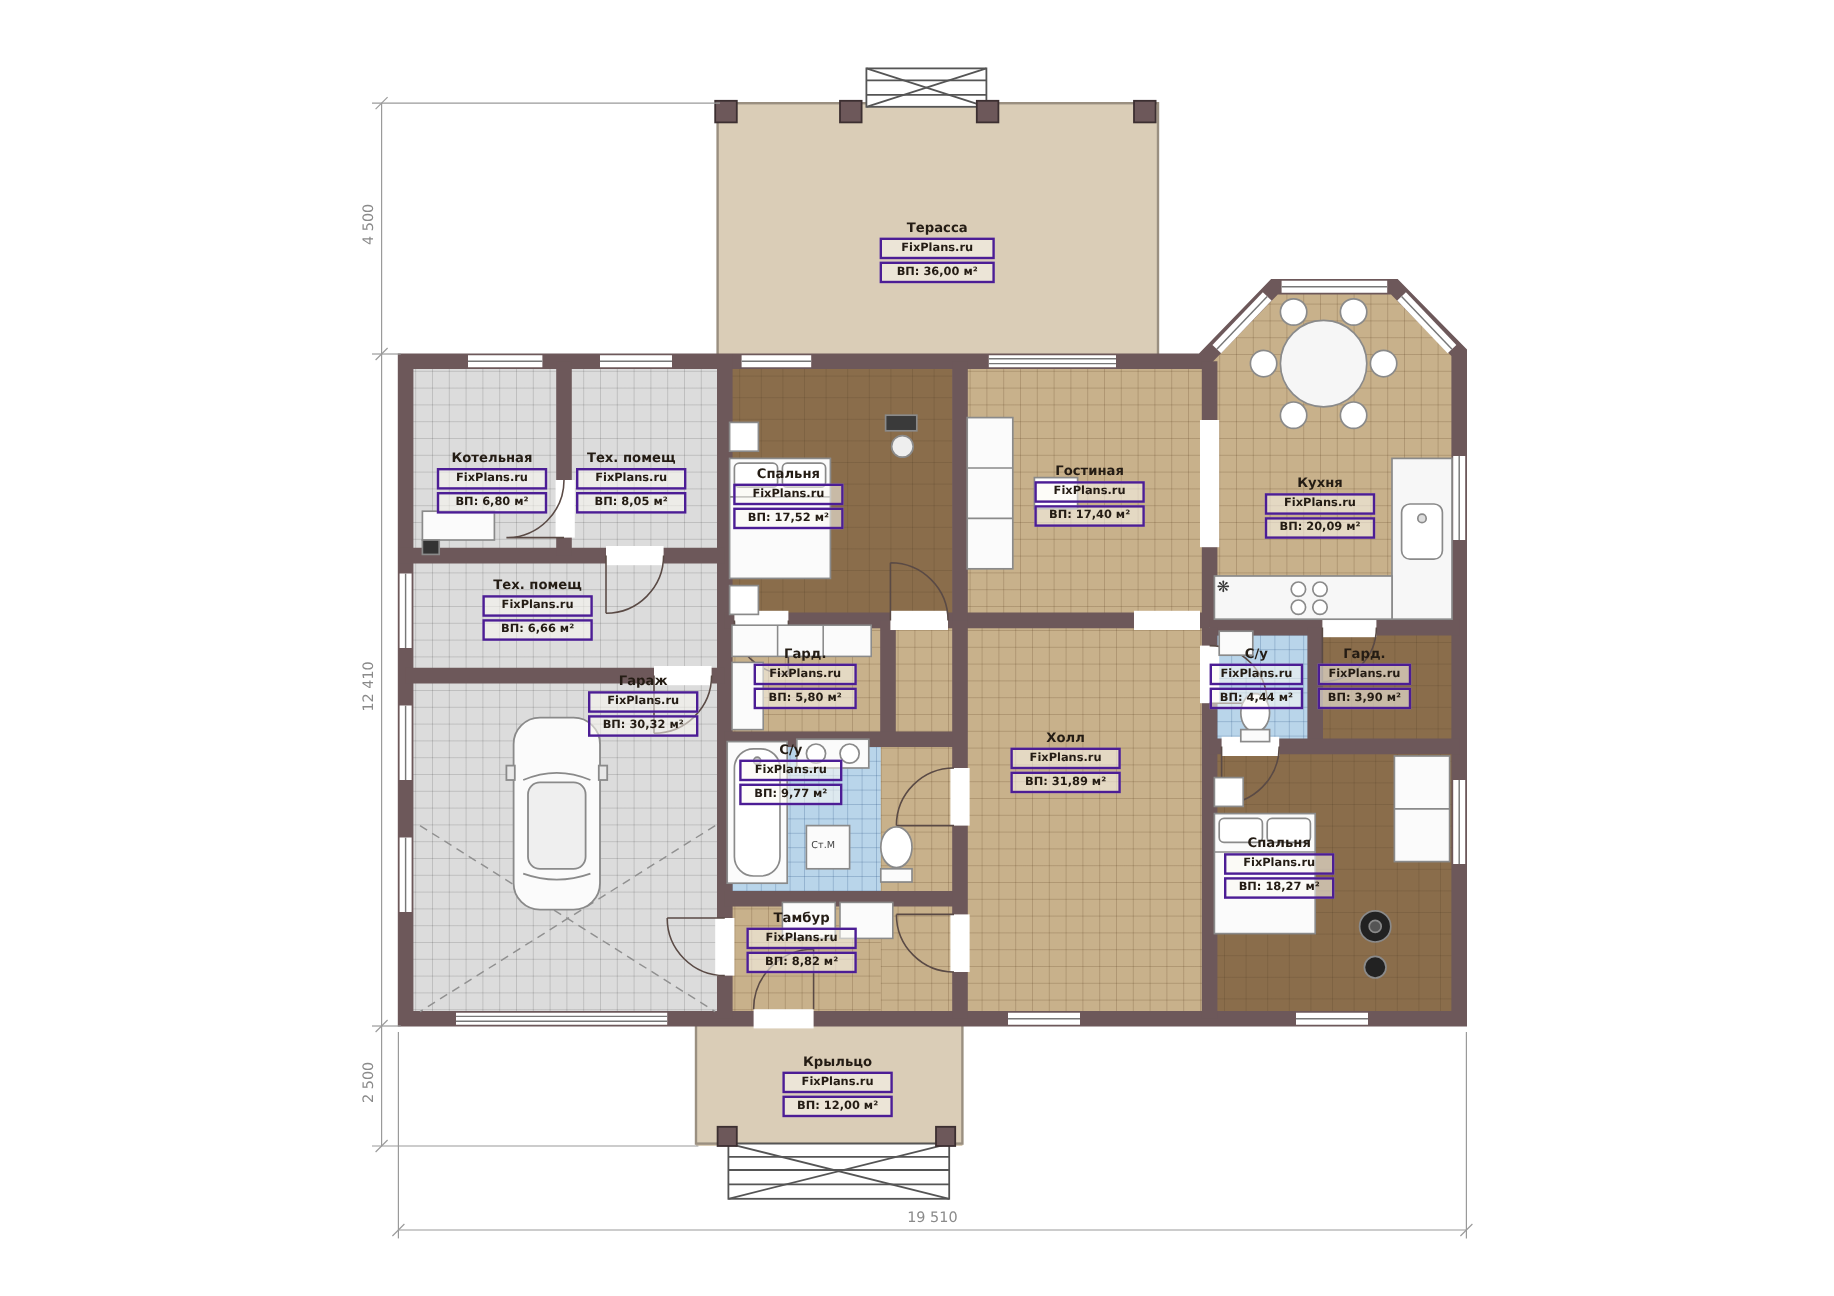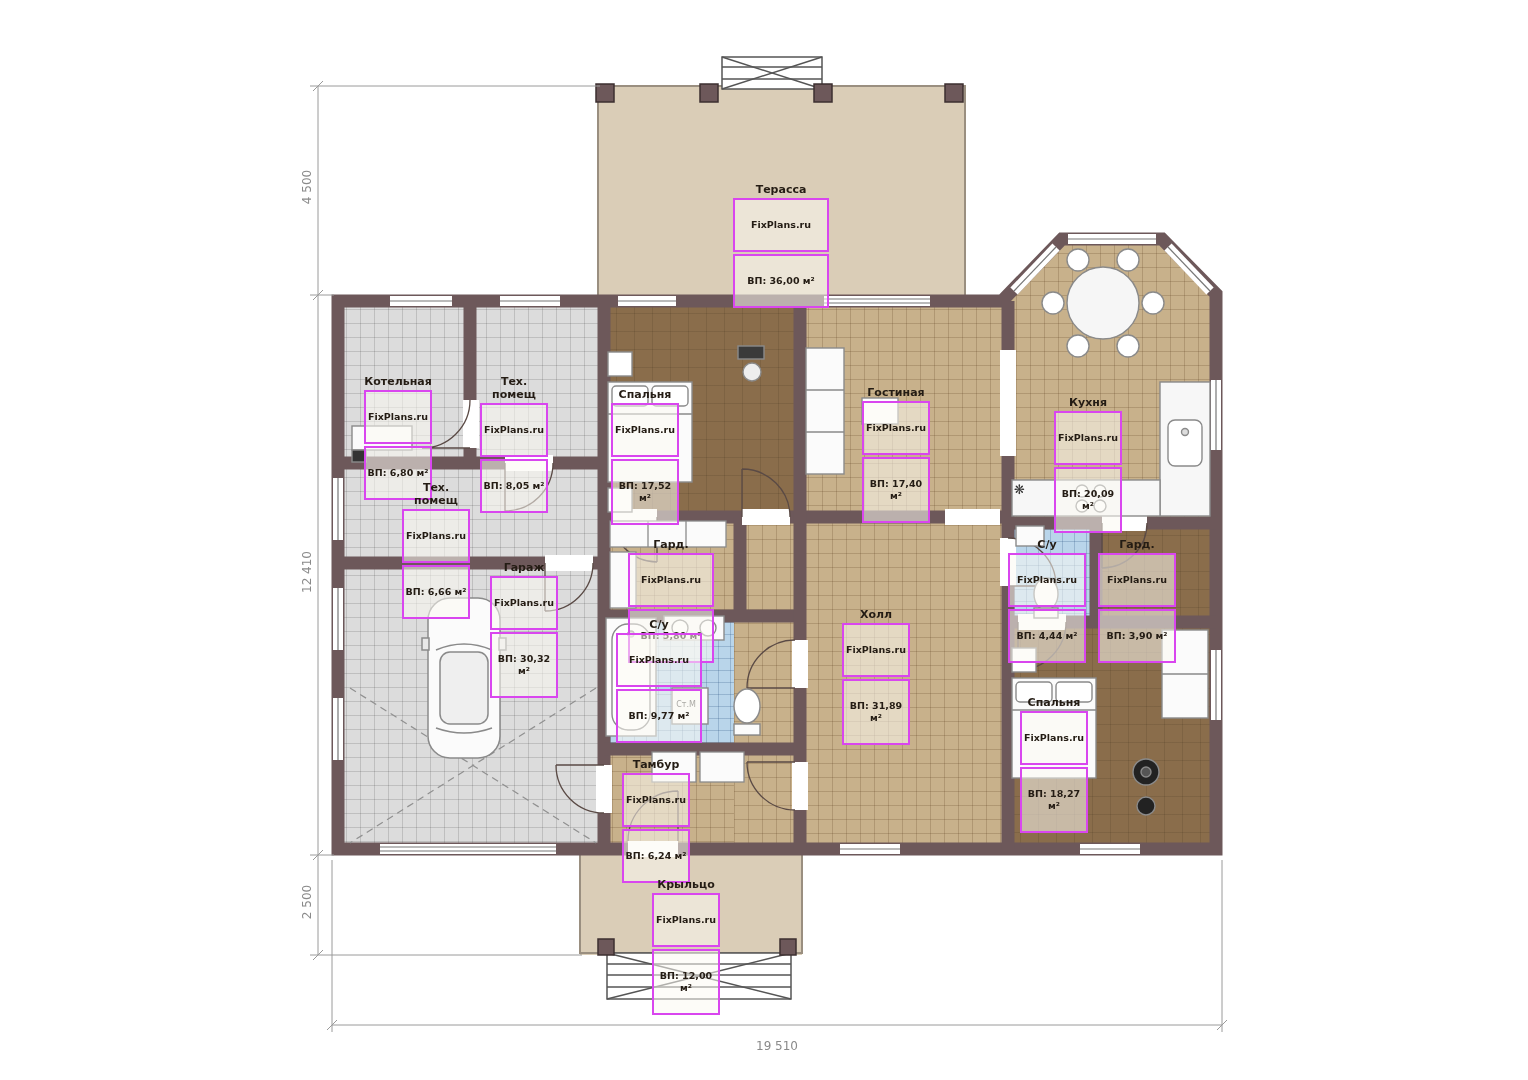--- a/index.html
+++ b/index.html
@@ -17,24 +17,24 @@
     background-size:14px 14px;}
   .tile-blue{background:#b9d5ea;
     background-image:linear-gradient(rgba(40,80,130,.25) 1px,transparent 1px),
                      linear-gradient(90deg,rgba(40,80,130,.25) 1px,transparent 1px);
     background-size:12px 12px;}
   .floor-brown{background:#8a6d4b;
     background-image:linear-gradient(rgba(40,25,10,.12) 1px,transparent 1px),
                      linear-gradient(90deg,rgba(40,25,10,.12) 1px,transparent 1px);
     background-size:18px 18px;}
   svg{position:absolute;left:0;top:0;}
-  .room-label{position:absolute;width:68px;text-align:center;color:#241c14;z-index:5;}
+  .room-label{position:absolute;width:92px;text-align:center;color:#241c14;z-index:5;}
   .rl-name{font-size:11px;font-weight:bold;line-height:13px;margin-bottom:1px;}
-  .rl-box{border:2px solid #d946ef;background:rgba(252,249,242,.55);font-size:9.5px;
-          font-weight:bold;line-height:12px;padding:19px 1px;margin-top:2px;}
+  .rl-box{border:2px solid #4c1d95;background:rgba(252,249,242,.55);font-size:9.5px;
+          font-weight:bold;line-height:12px;padding:1px 1px;margin-top:2px;}
   .dim{position:absolute;color:#8a8a8a;font-size:12px;text-align:center;z-index:4;}
   .dim-v{width:70px;transform:rotate(-90deg);transform-origin:center;}
   .small-label{position:absolute;font-size:8px;color:#444;text-align:center;z-index:4;}
   .icon-glyph{position:absolute;font-size:13px;color:#333;z-index:4;}
 </style>
 </head>
 <body>
 
 <div id="plan">
 
@@ -372,30 +372,30 @@
 
   <div class="room-label" style="left:1020px;top:696px;">
     <div class="rl-name">Спальня</div>
     <div class="rl-box">FixPlans.ru</div>
     <div class="rl-box">ВП: 18,27 м²</div>
   </div>
 
   <div class="room-label" style="left:622px;top:758px;">
     <div class="rl-name">Тамбур</div>
     <div class="rl-box">FixPlans.ru</div>
-    <div class="rl-box">ВП: 6,24 м²</div>
+    <div class="rl-box">ВП: 8,82 м²</div>
   </div>
 
   <div class="room-label" style="left:652px;top:878px;">
     <div class="rl-name">Крыльцо</div>
     <div class="rl-box">FixPlans.ru</div>
     <div class="rl-box">ВП: 12,00 м²</div>
   </div>
 
   <div class="small-label" style="left:668px;top:700px;width:36px;">Ст.М</div>
   <div class="icon-glyph" style="left:1014px;top:482px;">❋</div>
 
   <div class="dim dim-v" style="left:272px;top:180px;">4 500</div>
   <div class="dim dim-v" style="left:272px;top:565px;">12 410</div>
   <div class="dim dim-v" style="left:272px;top:895px;">2 500</div>
-  <div class="dim" style="left:737px;top:1007px;width:80px;margin-top:32px;">19 510</div>
+  <div class="dim" style="left:737px;top:1007px;width:80px;">19 510</div>
 
 </div>
 
 </body></html>

